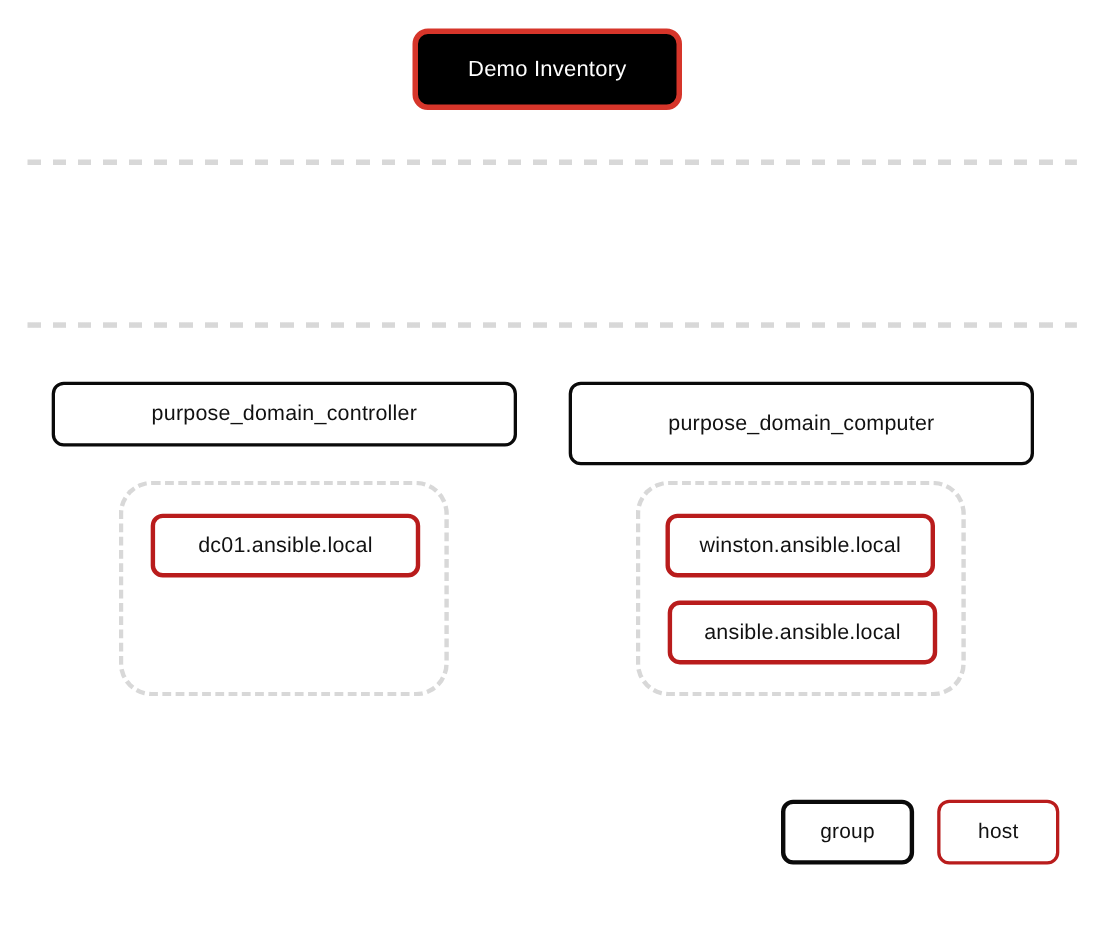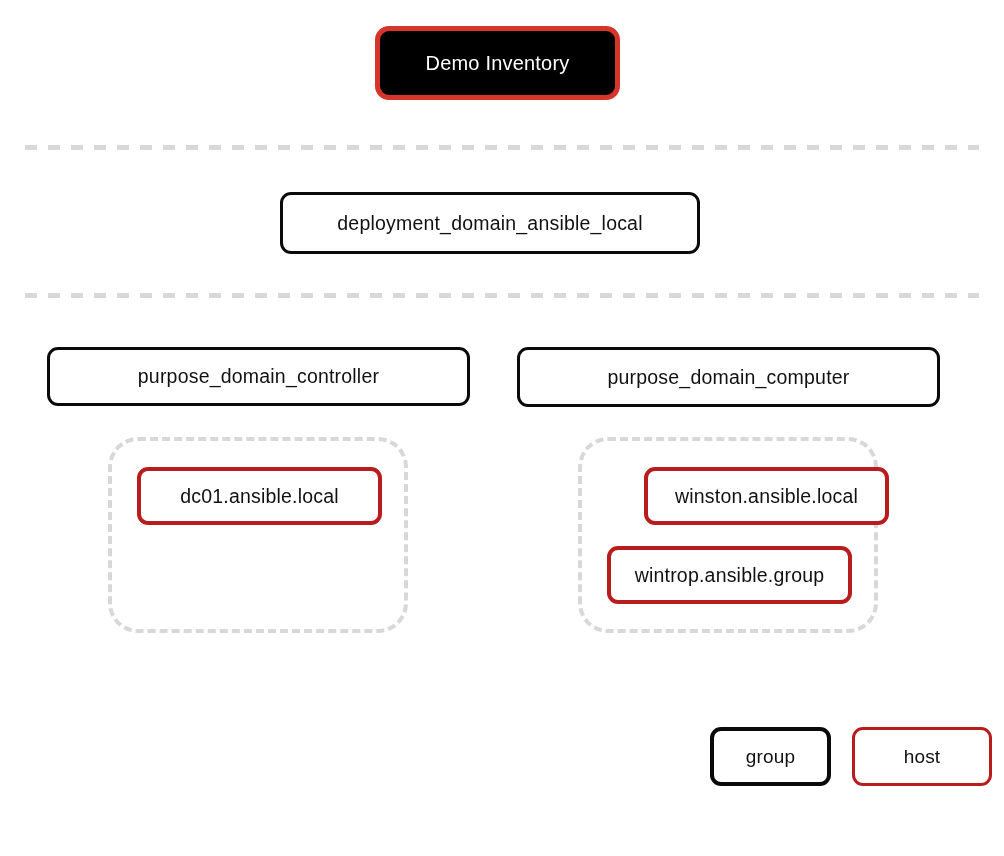--- a/index.html
+++ b/index.html
@@ -36,23 +36,23 @@
     font-size: 20px;
   }
   .node-group {
     border: 3.5px solid #0a0a0a;
   }
   .node-host {
     border: 4px solid #b91c1c;
   }
   .node-deployment { left: 280px; top: 192px; width: 420px; height: 62px; }
   .node-controller { left: 47px;  top: 347px; width: 423px; height: 59px; }
-  .node-computer   { left: 517px; top: 347px; width: 423px; height: 60px; }
+  .node-computer   { left: 517px; top: 347px; width: 423px; height: 76px; }
   .node-dc01       { left: 137px; top: 467px; width: 245px; height: 58px; }
-  .node-winston    { left: 605px; top: 467px; width: 245px; height: 58px; margin-left: 39px; }
+  .node-winston    { left: 605px; top: 467px; width: 245px; height: 58px; }
   .node-wintrop    { left: 607px; top: 546px; width: 245px; height: 58px; }
   .separator {
     position: absolute;
     left: 25px;
     width: 954px;
     height: 5px;
     background: repeating-linear-gradient(90deg,
       #d8d8d8 0px, #d8d8d8 12px,
       transparent 12px, transparent 23px);
   }
@@ -70,36 +70,33 @@
   .host-container-left  { left: 108px; }
   .host-container-right { left: 578px; }
   .legend-box {
     position: absolute;
     top: 727px;
     height: 59px;
     border-radius: 11px;
     font-size: 19px;
   }
   .legend-group { left: 710px; width: 121px; border-width: 4px; }
-  .legend-host  { left: 852px; width: 140px; border-width: 3.5px; }
+  .legend-host  { left: 852px; width: 111px; border-width: 3.5px; }
 </style>
 </head>
 <body>
 
 <div class="canvas">
 
   <div class="node node-root">
     <span>Demo Inventory</span>
   </div>
 
   <div class="separator separator-1"></div>
 
-  <div class="node node-group node-deployment">
-    <span>deployment_domain_ansible_local</span>
-  </div>
 
   <div class="separator separator-2"></div>
 
   <div class="node node-group node-controller">
     <span>purpose_domain_controller</span>
   </div>
 
   <div class="node node-group node-computer">
     <span>purpose_domain_computer</span>
   </div>
@@ -110,21 +107,21 @@
     <span>dc01.ansible.local</span>
   </div>
 
   <div class="host-container host-container-right"></div>
 
   <div class="node node-host node-winston">
     <span>winston.ansible.local</span>
   </div>
 
   <div class="node node-host node-wintrop">
-    <span>wintrop.ansible.group</span>
+    <span>ansible.ansible.local</span>
   </div>
 
   <div class="node node-group legend-box legend-group">
     <span>group</span>
   </div>
 
   <div class="node node-host legend-box legend-host">
     <span>host</span>
   </div>
 

